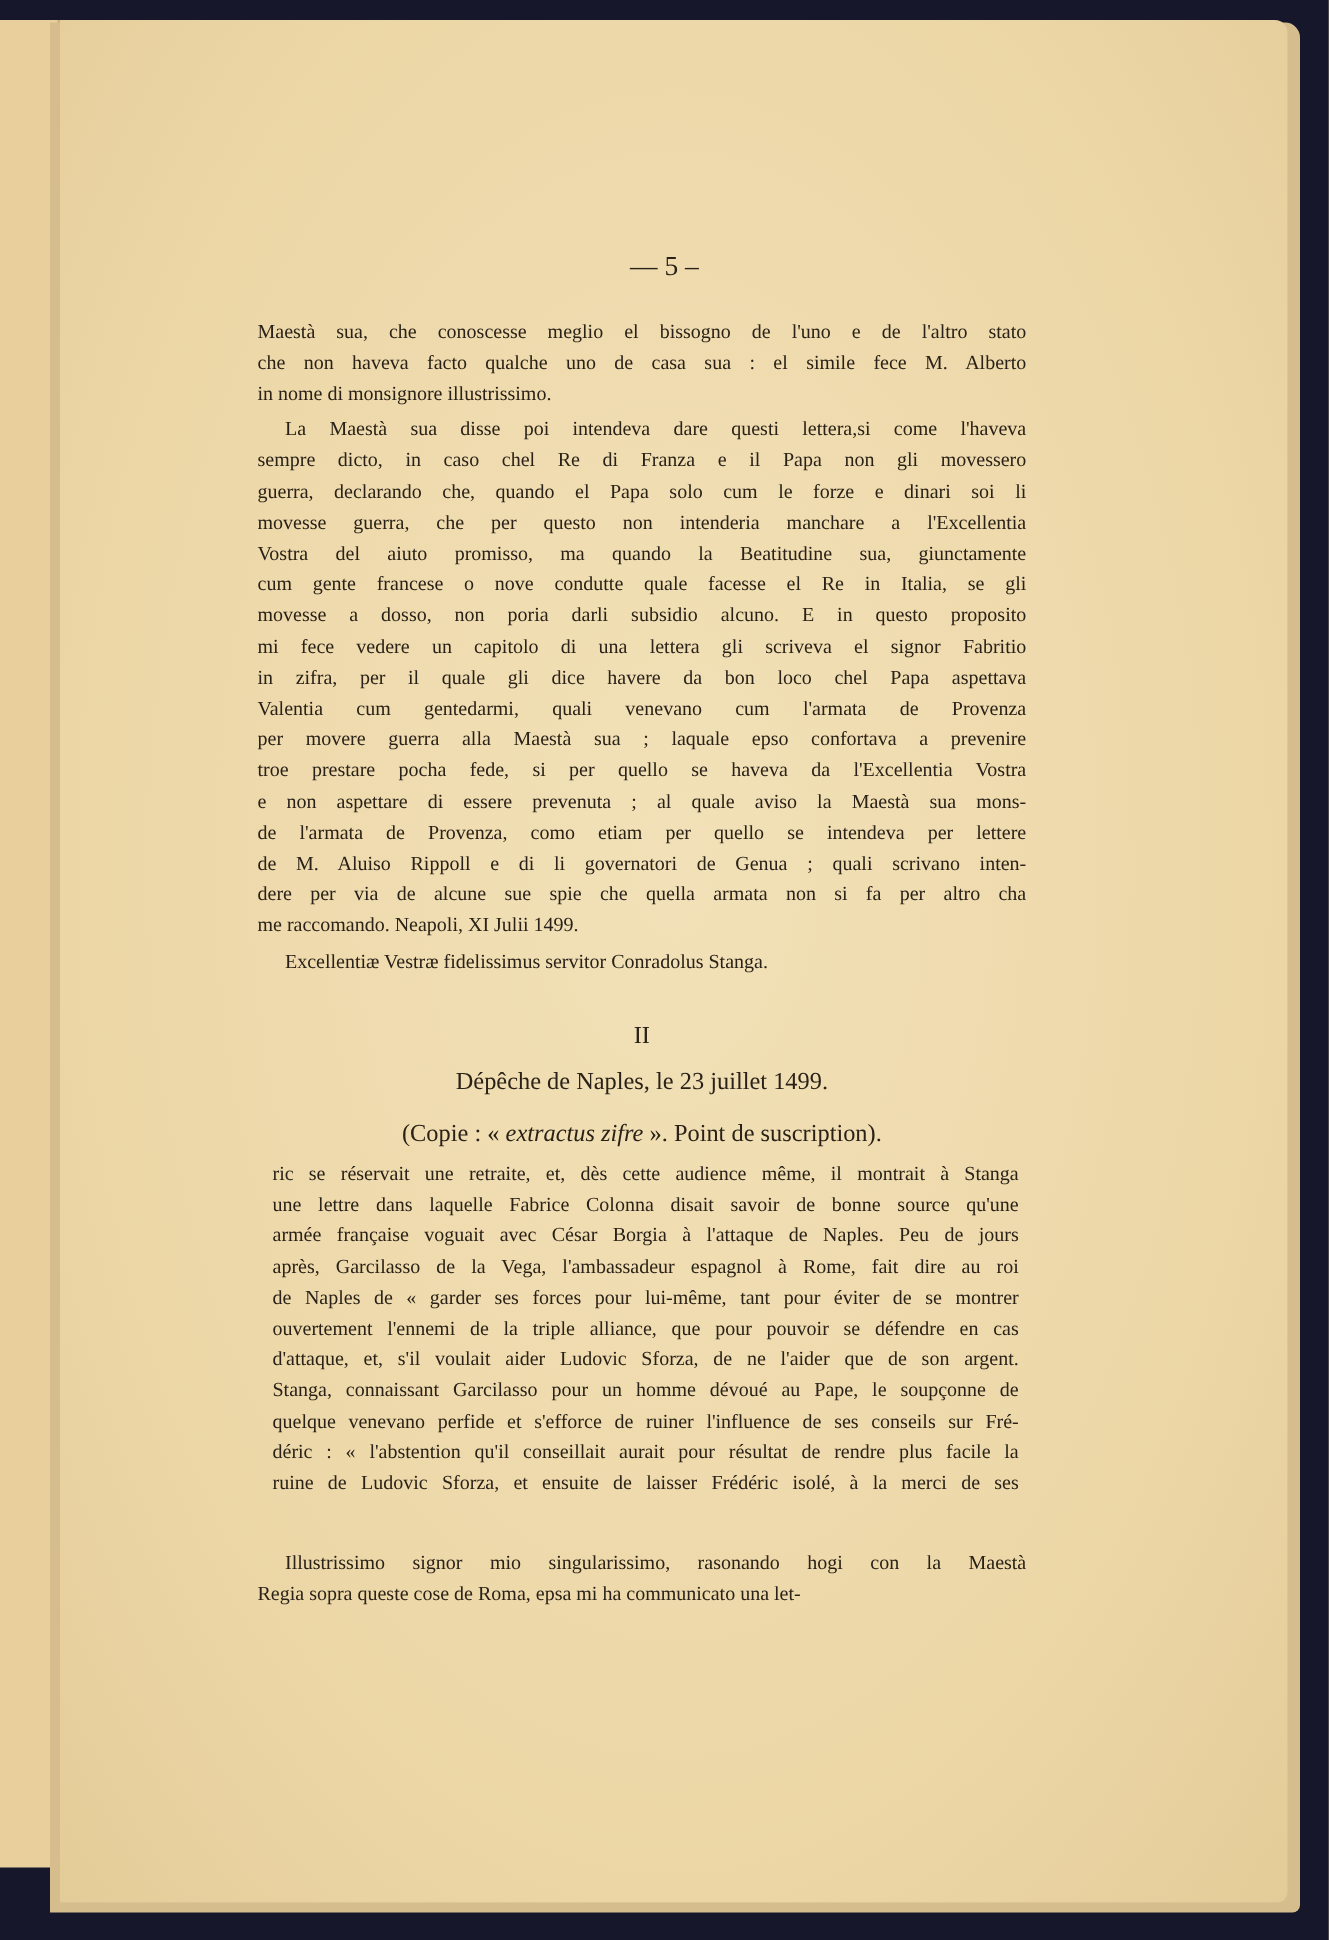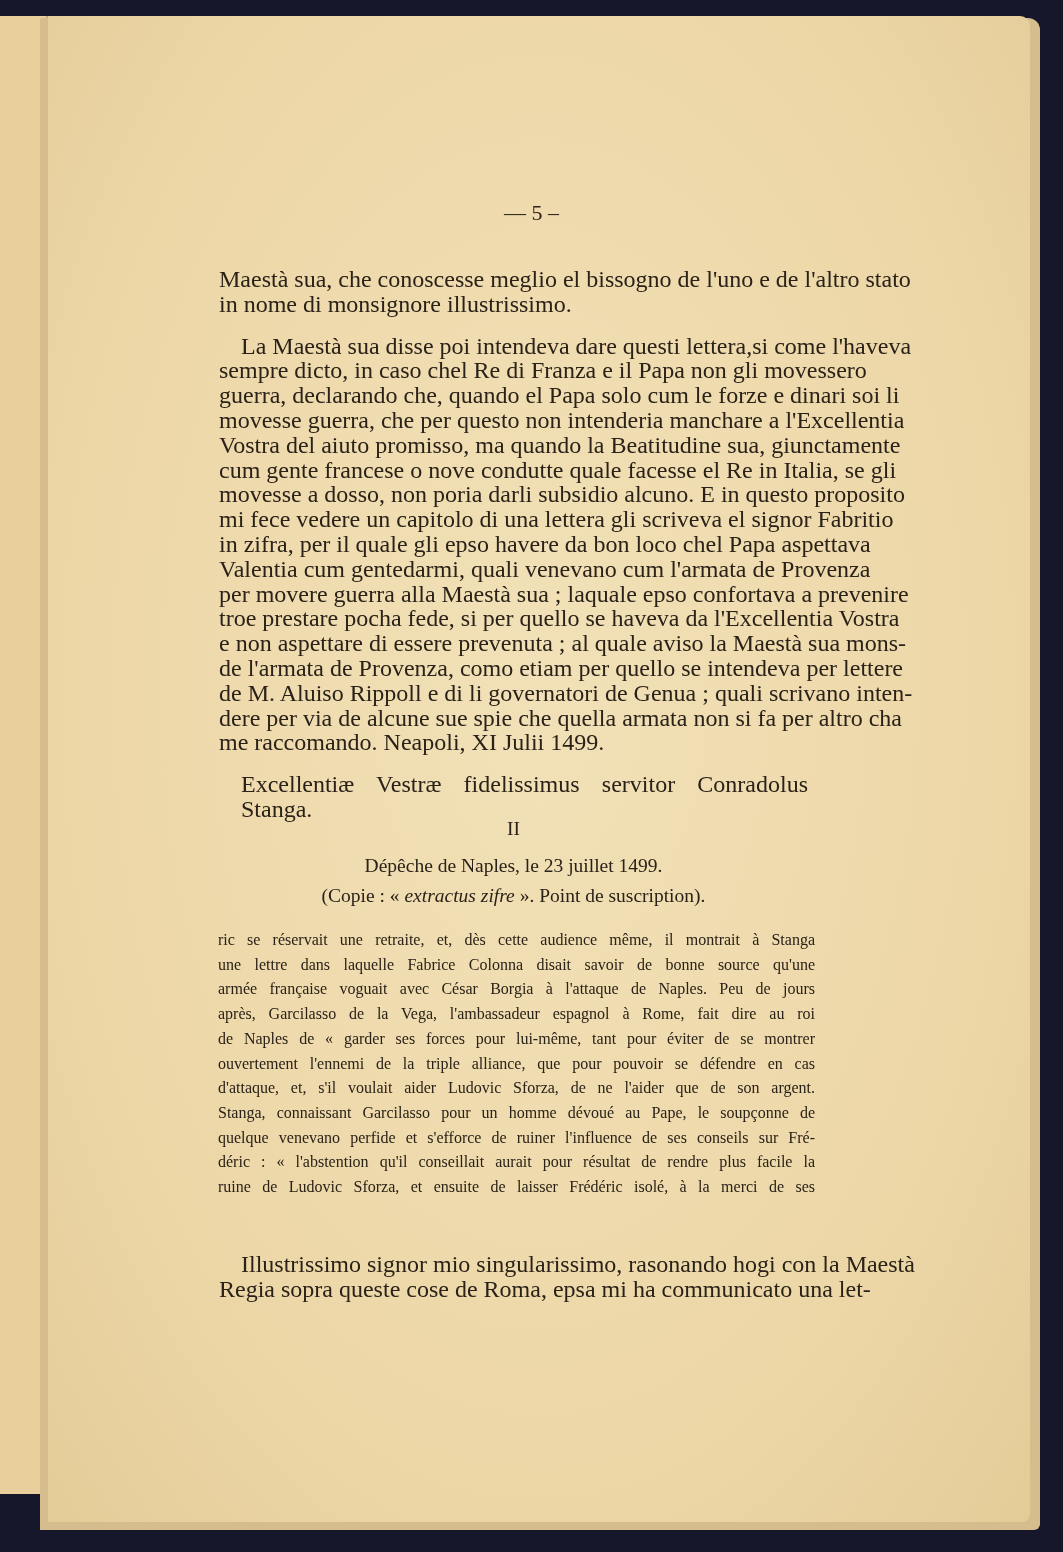--- a/index.html
+++ b/index.html
@@ -4,67 +4,68 @@
 <style>
   html, body { margin:0; padding:0; }
   body { width:1063px; height:1552px; background:#17172b; position:relative; overflow:hidden; font-family:"Liberation Serif","DejaVu Serif",serif; }
   .left-leaf { position:absolute; left:0; top:16px; width:46px; height:1478px; background:#e8cf9c; border-right:3px solid #c9ae7a; }
   .page-under { position:absolute; left:40px; top:18px; width:1000px; height:1512px; background:#d5bd8e; border-radius:0 12px 6px 0; }
   .page { position:absolute; left:48px; top:16px; width:982px; height:1506px; background:#efdcb0;
           background-image: radial-gradient(ellipse at 50% 45%, #f2e1b8 0%, #ecd6a6 70%, #e4cc98 100%);
           border-radius:0 10px 8px 0; }
   .content { position:absolute; left:202px; width:623px; color:#2a2218; }
   .folio { position:absolute; top:200px; left:0; width:1063px; text-align:center; font-size:22px; color:#2a2218; }
-  .para { font-size:24px; line-height:24.8px; text-align:justify; margin:17px; }
+  .para { font-size:16px; line-height:24.8px; text-align:justify; margin:4px; }
   .line { display:block; text-align:justify; text-align-last:justify; white-space:nowrap; }
   .line.last { text-align-last:left; }
   .heading { text-align:center; font-size:19.5px; margin:0; }
   .summary { font-size:16px; line-height:24.7px; margin:0; }
   em { font-style:italic; }
 </style>
 </head>
 <body>
 
 <div class="left-leaf"></div>
 <div class="page-under"></div>
 <div class="page"></div>
 
 <div class="folio">— 5 –</div>
 
 <div class="content" style="top:250px;">
   <p class="para" id="p1">
       <span class="line">Maestà sua, che conoscesse meglio el bissogno de l'uno e de l'altro stato</span>
+      <span class="line">che non haveva facto qualche uno de casa sua : el simile fece M. Alberto</span>
       <span class="line last">in nome di monsignore illustrissimo.</span>
     </p>
   <p class="para" id="p2">
       <span class="line" style="padding-left: 22px;">La Maestà sua disse poi intendeva dare questi lettera,si come l'haveva</span>
       <span class="line">sempre dicto, in caso chel Re di Franza e il Papa non gli movessero</span>
       <span class="line">guerra, declarando che, quando el Papa solo cum le forze e dinari soi li</span>
       <span class="line">movesse guerra, che per questo non intenderia manchare a l'Excellentia</span>
       <span class="line">Vostra del aiuto promisso, ma quando la Beatitudine sua, giunctamente</span>
       <span class="line">cum gente francese o nove condutte quale facesse el Re in Italia, se gli</span>
       <span class="line">movesse a dosso, non poria darli subsidio alcuno. E in questo proposito</span>
       <span class="line">mi fece vedere un capitolo di una lettera gli scriveva el signor Fabritio</span>
-      <span class="line">in zifra, per il quale gli epso havere da bon loco chel Papa aspettava</span>
+      <span class="line">in zifra, per il quale gli dice havere da bon loco chel Papa aspettava</span>
       <span class="line">Valentia cum gentedarmi, quali venevano cum l'armata de Provenza</span>
       <span class="line">per movere guerra alla Maestà sua ; laquale epso confortava a prevenire</span>
       <span class="line">troe prestare pocha fede, si per quello se haveva da l'Excellentia Vostra</span>
       <span class="line">e non aspettare di essere prevenuta ; al quale aviso la Maestà sua mons-</span>
       <span class="line">de l'armata de Provenza, como etiam per quello se intendeva per lettere</span>
       <span class="line">de M. Aluiso Rippoll e di li governatori de Genua ; quali scrivano inten-</span>
       <span class="line">dere per via de alcune sue spie che quella armata non si fa per altro cha</span>
       <span class="line last">me raccomando. Neapoli, XI Julii 1499.</span>
     </p>
   <p class="para" style="padding-left:22px;">Excellentiæ Vestræ fidelissimus servitor Conradolus Stanga.</p>
 </div>
 
 <div class="content" style="top:816px;">
   <p class="heading" style="line-height:26px;">II</p>
   <p class="heading" style="margin-top:11px; line-height:26px;">Dépêche de Naples, le 23 juillet 1499.</p>
-  <p class="heading" style="margin-top:4px; line-height:26px;"><span>(Copie : « </span><em>extractus zifre</em><span> ». Point de suscription).</span></p>
+  <p class="heading" style="margin-top:16px; line-height:26px;"><span>(Copie : « </span><em>extractus zifre</em><span> ». Point de suscription).</span></p>
 </div>
 
 <div class="content" style="top:928px; left:218px; width:597px;">
   <p class="summary" id="summary">
       <span class="line">ric se réservait une retraite, et, dès cette audience même, il montrait à Stanga</span>
       <span class="line">une lettre dans laquelle Fabrice Colonna disait savoir de bonne source qu'une</span>
       <span class="line">armée française voguait avec César Borgia à l'attaque de Naples. Peu de jours</span>
       <span class="line">après, Garcilasso de la Vega, l'ambassadeur espagnol à Rome, fait dire au roi</span>
       <span class="line">de Naples de « garder ses forces pour lui-même, tant pour éviter de se montrer</span>
       <span class="line">ouvertement l'ennemi de la triple alliance, que pour pouvoir se défendre en cas</span>

